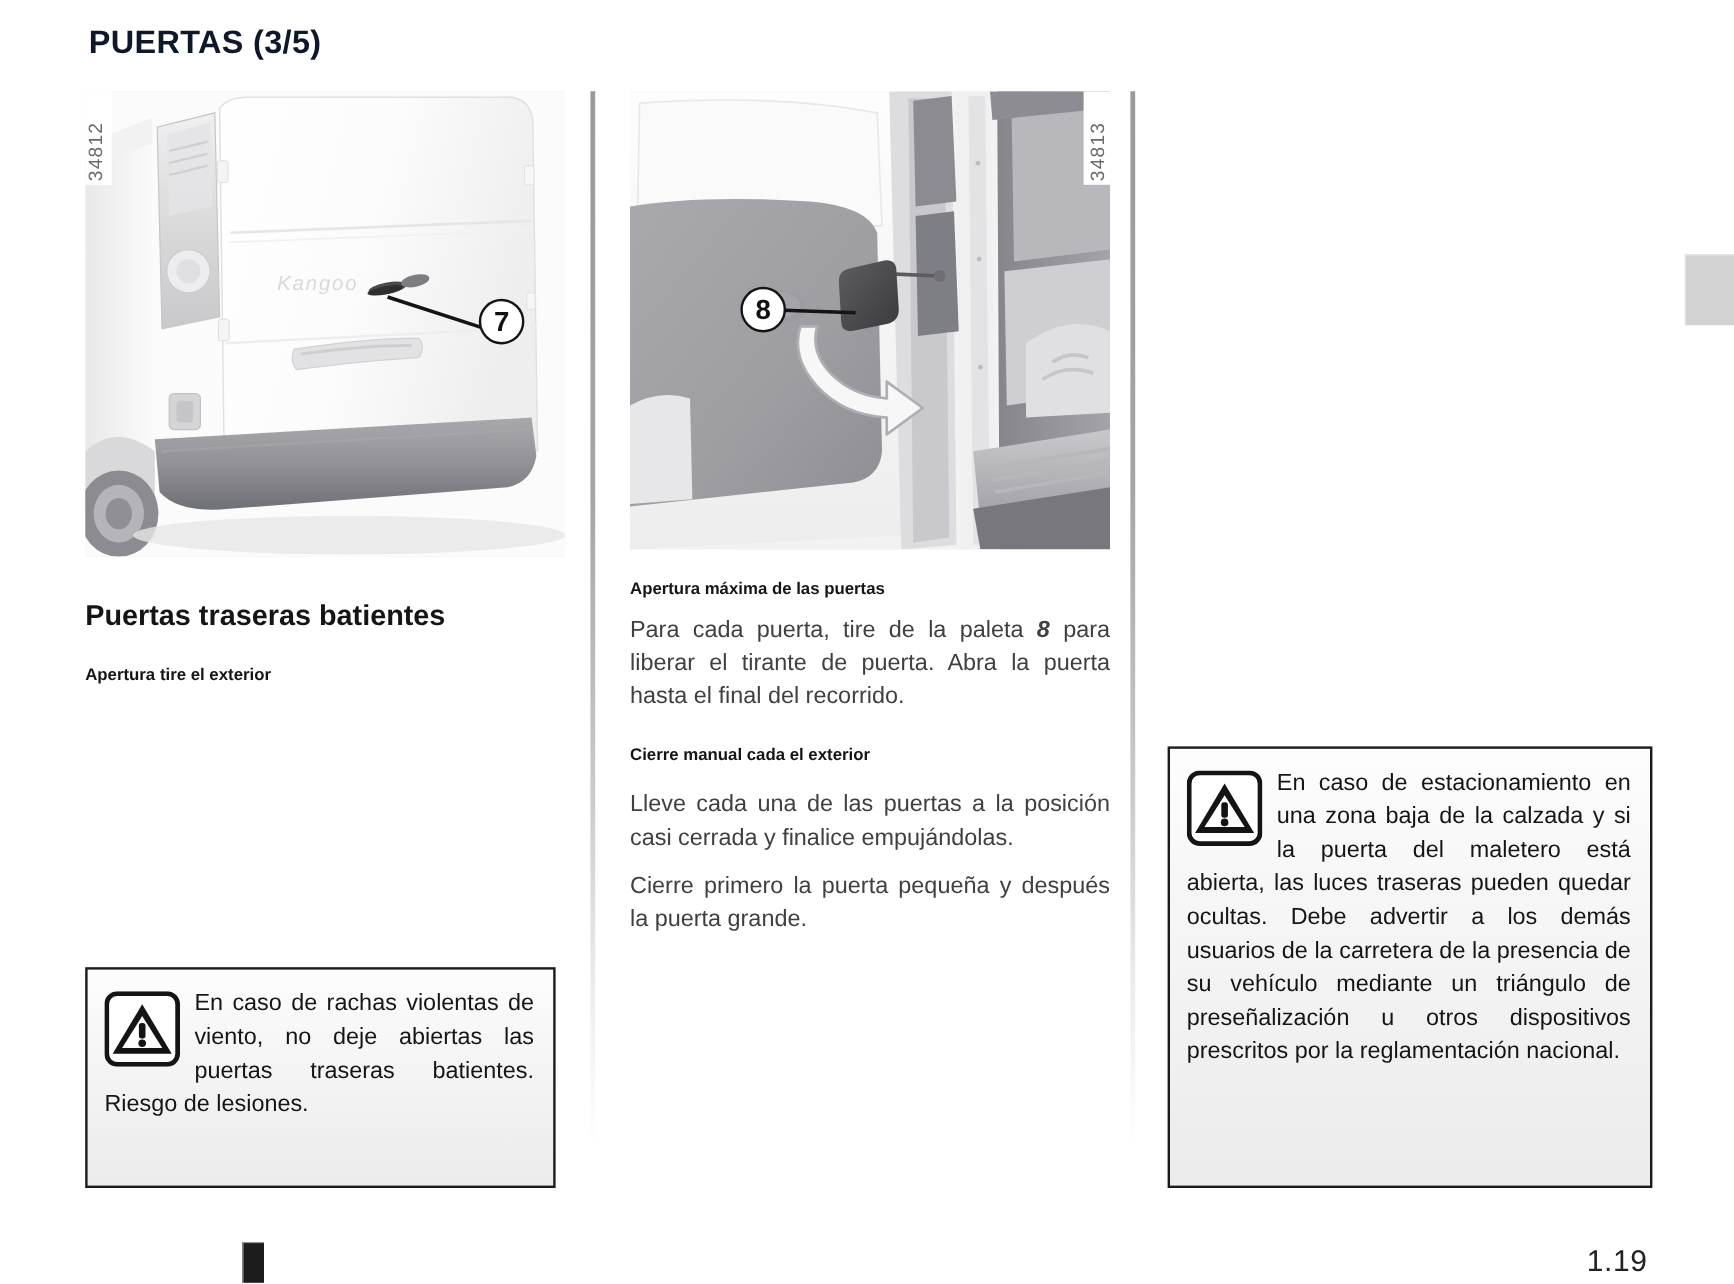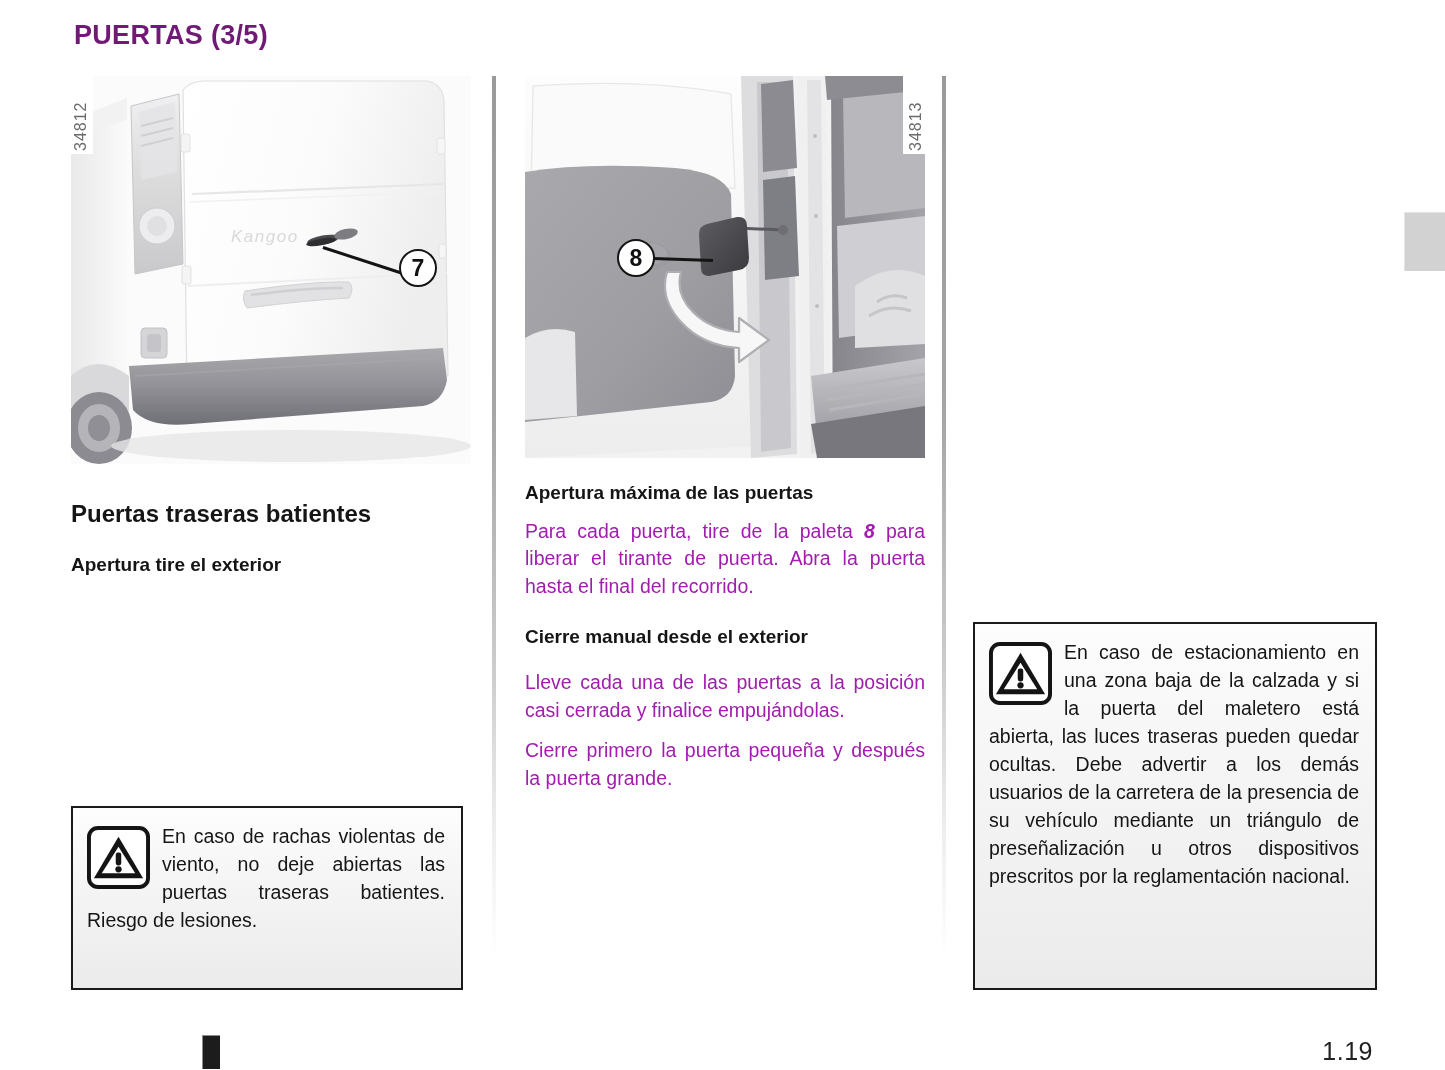--- a/index.html
+++ b/index.html
@@ -23,21 +23,21 @@
   }
 
   
   .page-title {
     position: absolute;
     left: 74px;
     top: 20px;
     font-size: 27px;
     font-weight: bold;
     letter-spacing: 0.3px;
-    color: #701a75;
+    color: #0f172a;
     white-space: nowrap;
   }
 
   
   .divider {
     position: absolute;
     top: 76px;
     width: 4px;
     height: 880px;
     background: linear-gradient(to bottom, #9a9a9a 0%, #a5a5a5 38%, #cdcdcd 68%, #ededed 85%, #ffffff 100%);
@@ -146,32 +146,32 @@
 
   
   h2.sec-head {
     font-size: 24px;
     font-weight: bold;
     margin: 36px 0 0 0;
     line-height: 1.18;
     color: #151515;
   }
   h3.sub-head {
-    font-size: 19px;
+    font-size: 14px;
     font-weight: bold;
     margin: 26px 0 0 0;
     line-height: 1.2;
     color: #151515;
   }
   p.body {
     font-size: 19.5px;
     line-height: 27.5px;
     margin: 13px 0 0 0;
     text-align: justify;
-    color: #a21caf;
+    color: #404040;
     hyphens: manual;
   }
   .bi { font-weight: bold; font-style: italic; }
   .b  { font-weight: bold; }
 
   
   .warnbox {
     position: absolute;
     border: 2.5px solid #1a1a1a;
     background: linear-gradient(to bottom, #fdfdfd 0%, #f6f6f6 35%, #ebebeb 100%);
@@ -390,21 +390,21 @@
       <div class="fig-ref ref-right">34813</div>
 
       <div class="callout" style="left:92px; top:163px;">8</div>
       <div class="leader" style="left:128px; top:181px; width:60px; transform: rotate(2deg);"></div>
     </div>
 
     <h3 class="sub-head" style="margin-top:24px;">Apertura máxima de las puertas</h3>
 
     <p class="body"><span>Para cada puerta, tire de la paleta </span><span class="bi">8</span><span> para liberar el tirante de puerta. Abra la puerta hasta el final del recorrido.</span></p>
 
-    <h3 class="sub-head">Cierre manual desde el exterior</h3>
+    <h3 class="sub-head">Cierre manual cada el exterior</h3>
 
     <p class="body" style="margin-top:20px;">Lleve cada una de las puertas a la posición casi cerrada y finalice empujándolas.</p>
 
     <p class="body">Cierre primero la puerta pequeña y después la puerta grande.</p>
   </div>
 
   <div class="warnbox w3">
     <svg class="warn-icon" viewBox="0 0 64 64">
       <rect x="2" y="2" width="60" height="60" rx="9" ry="9" fill="#ffffff" stroke="#141414" stroke-width="4"></rect>
       <path d="M32 11 L57 53 L7 53 Z" fill="#141414"></path>

